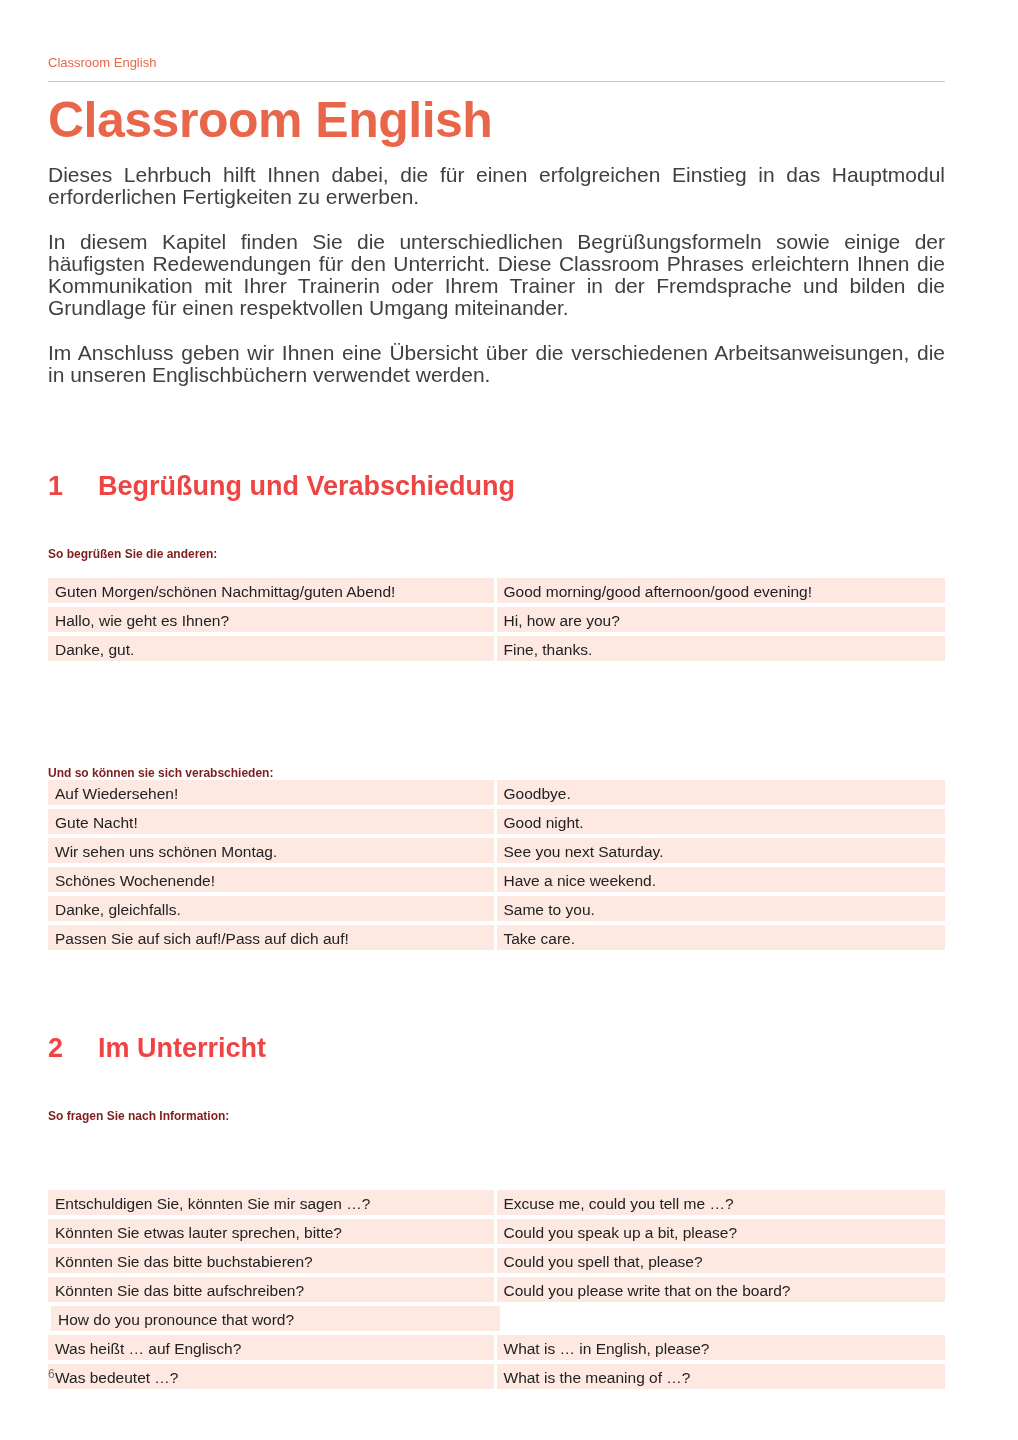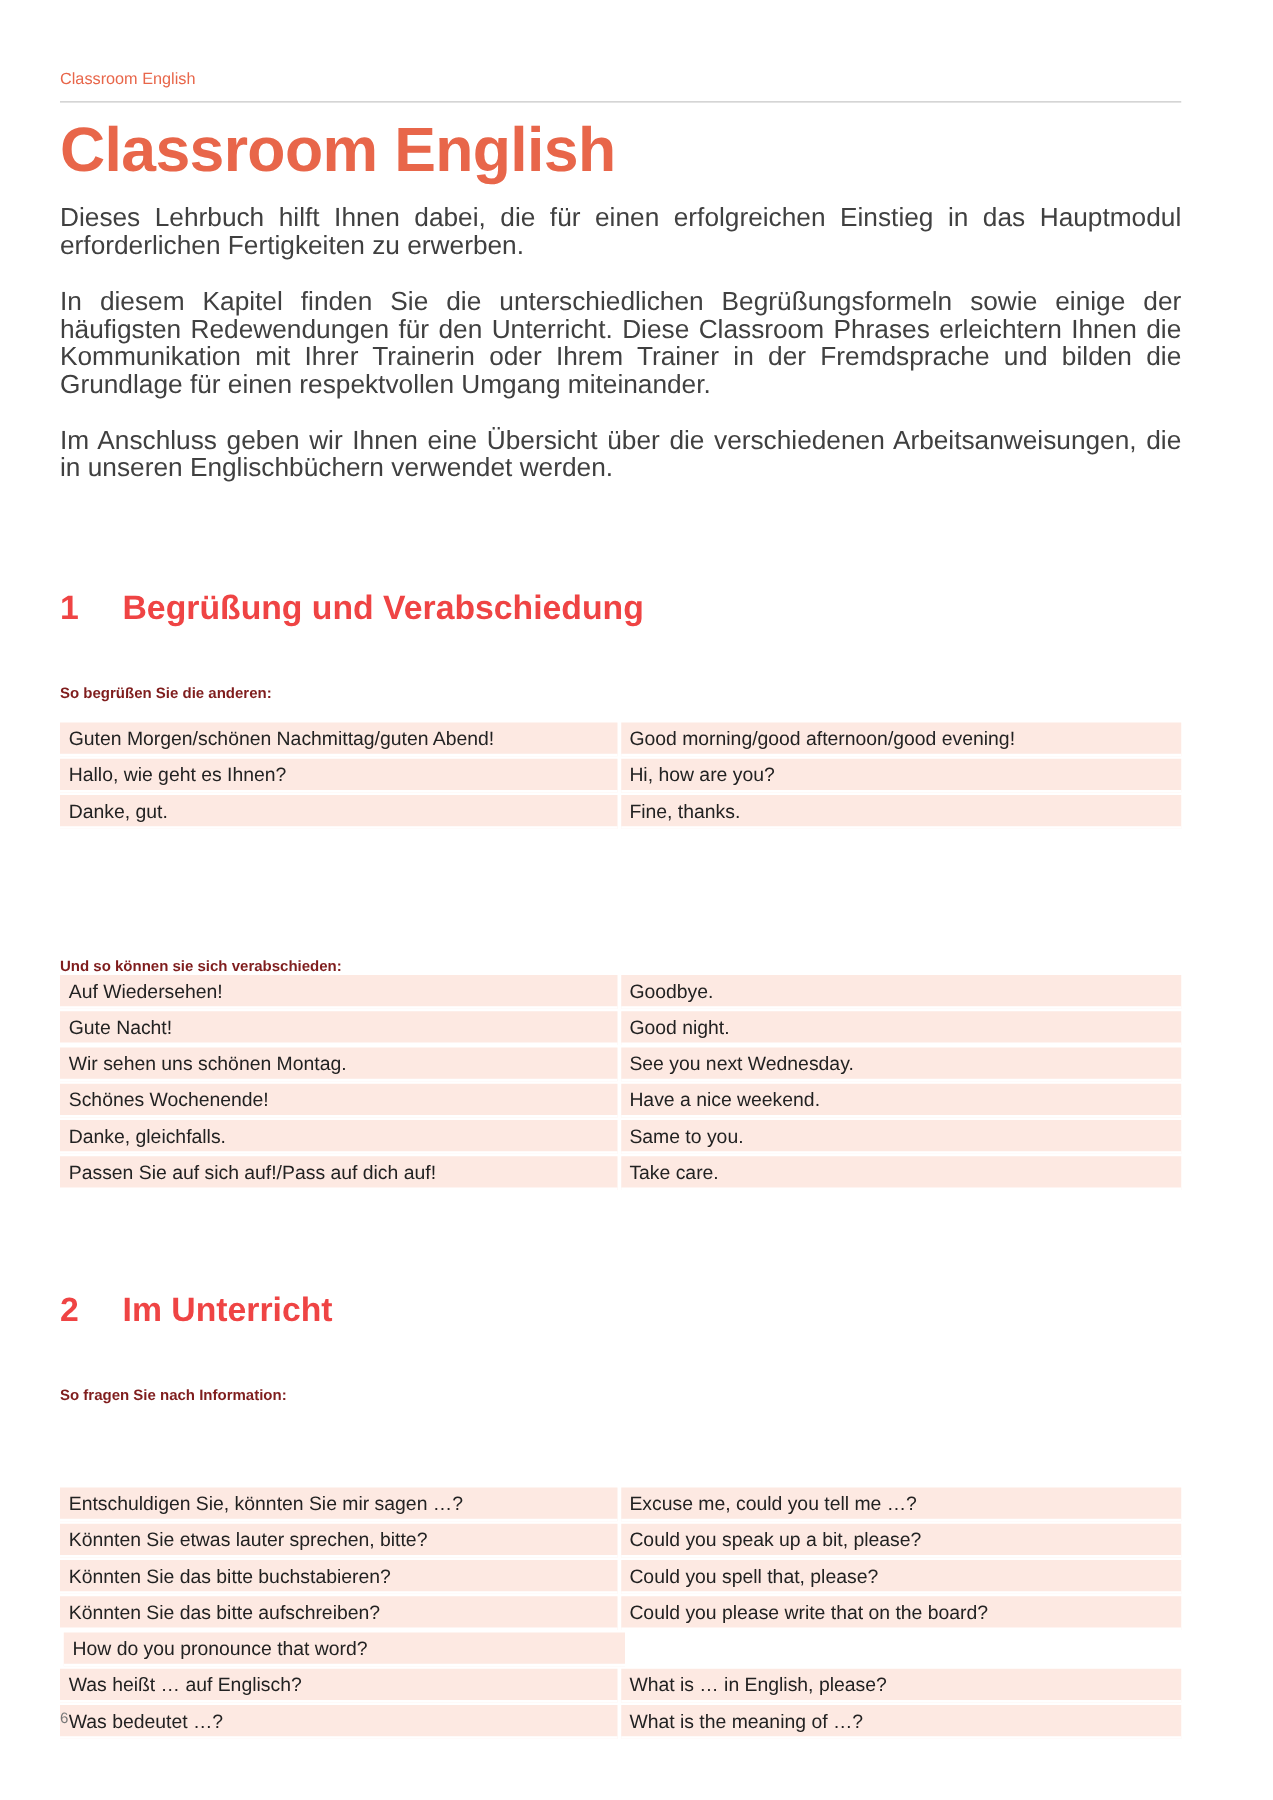--- a/index.html
+++ b/index.html
@@ -63,21 +63,21 @@
     <div class="phrase-row">
       <div class="cell de">Auf Wiedersehen!</div>
       <div class="cell en">Goodbye.</div>
     </div>
     <div class="phrase-row">
       <div class="cell de">Gute Nacht!</div>
       <div class="cell en">Good night.</div>
     </div>
     <div class="phrase-row">
       <div class="cell de">Wir sehen uns schönen Montag.</div>
-      <div class="cell en">See you next Wednesday.</div>
+      <div class="cell en">See you next Saturday.</div>
     </div>
     <div class="phrase-row">
       <div class="cell de">Schönes Wochenende!</div>
       <div class="cell en">Have a nice weekend.</div>
     </div>
     <div class="phrase-row">
       <div class="cell de">Danke, gleichfalls.</div>
       <div class="cell en">Same to you.</div>
     </div>
     <div class="phrase-row">

